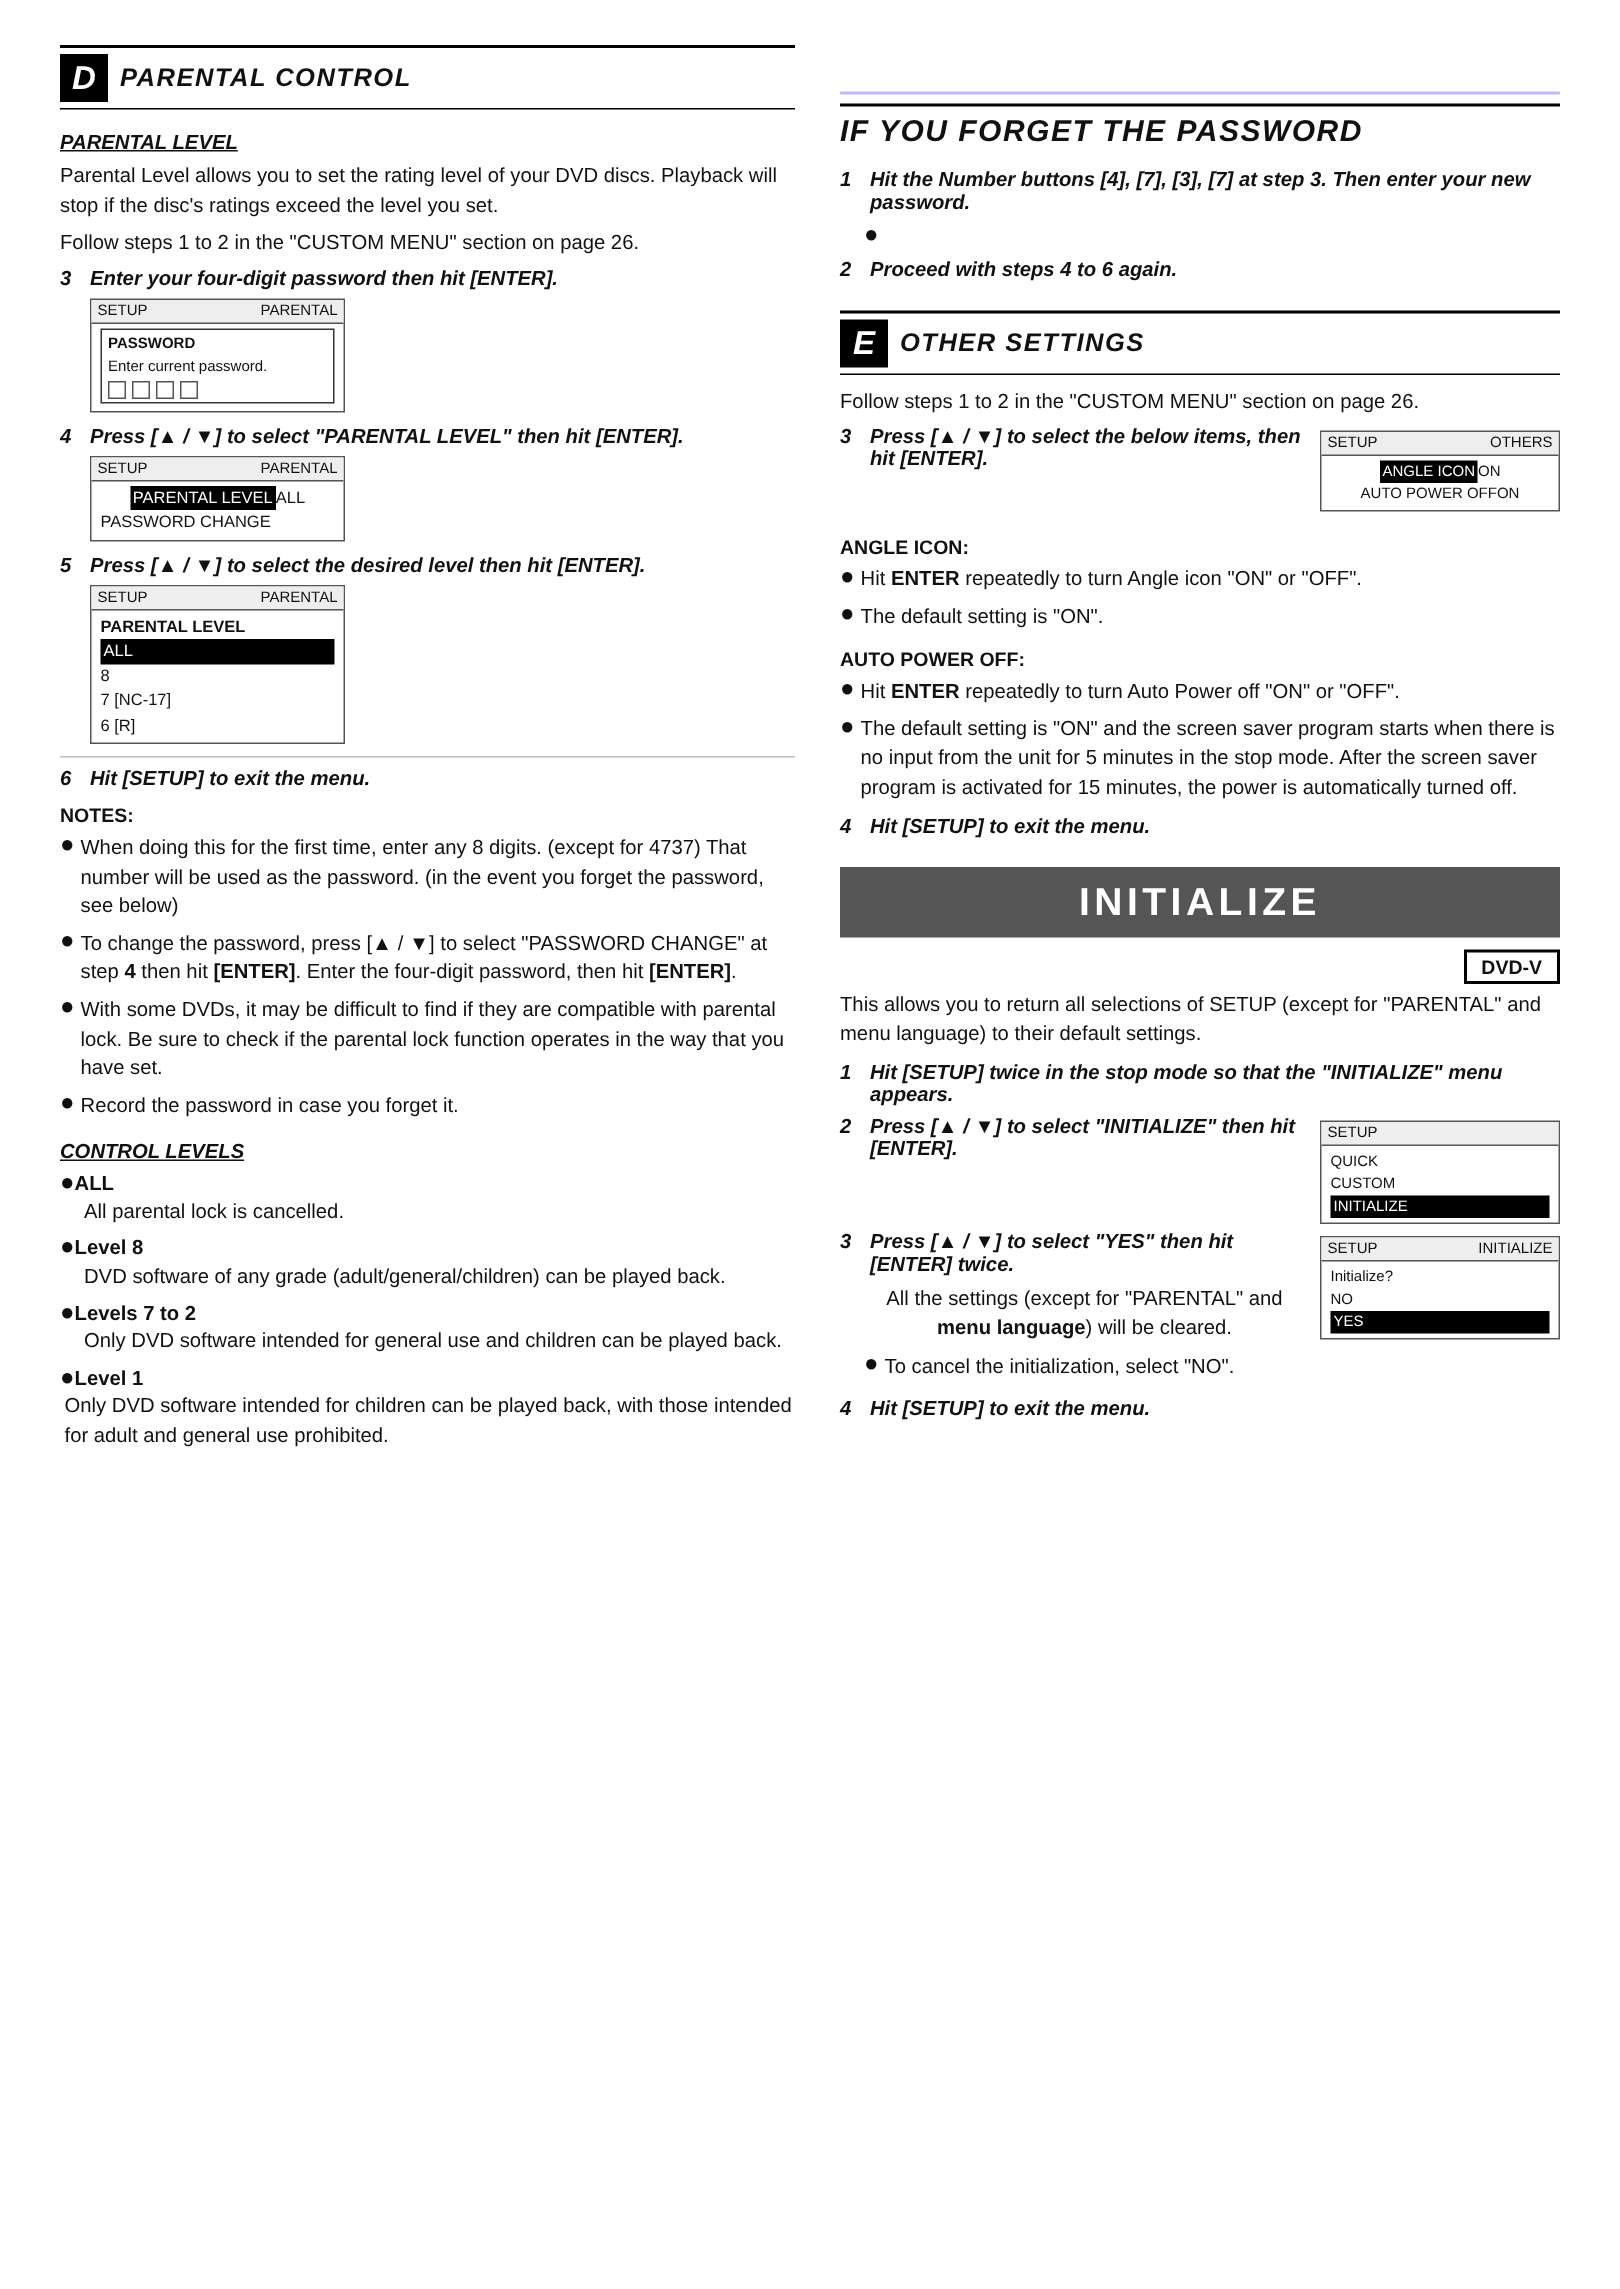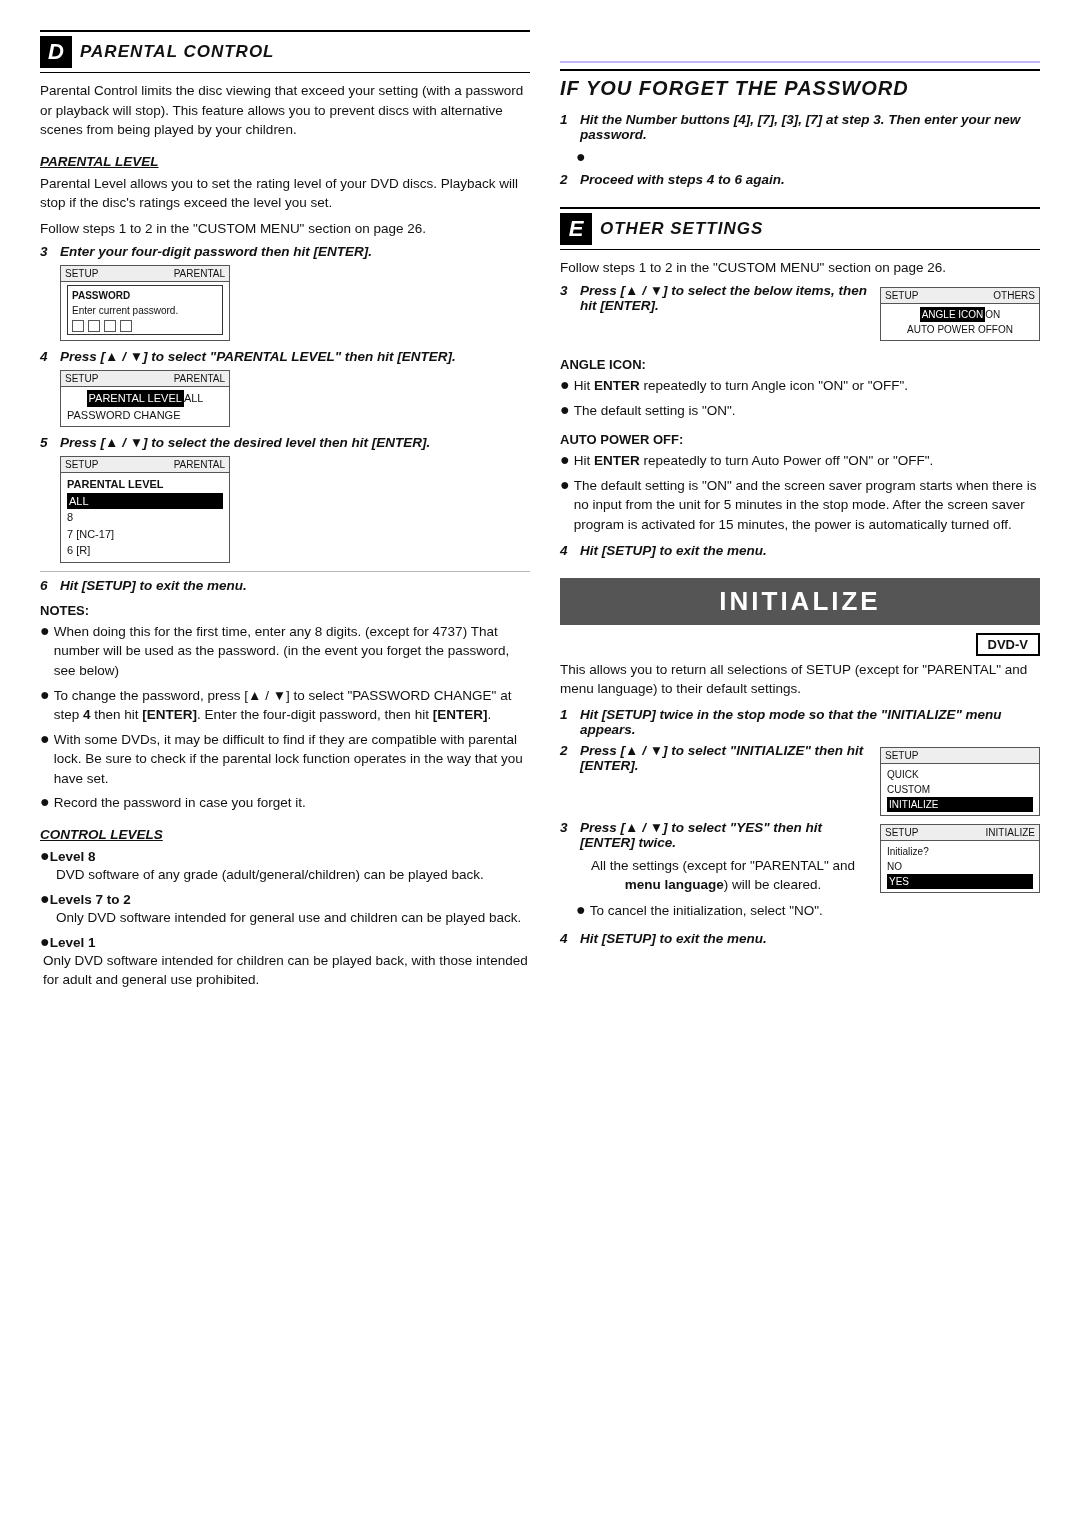--- a/index.html
+++ b/index.html
@@ -263,21 +263,20 @@
 
 <div class="page">
   <div class="two-col">
 
     <div class="col-left">
 
       <div class="section-d-header">
         <div class="section-letter-box">D</div>
         <span class="section-title">PARENTAL CONTROL</span>
       </div>
-      <p>Parental Control limits the disc viewing that exceed your setting (with a password or playback will stop). This feature allows you to prevent discs with alternative scenes from being played by your children.</p>
 
       <div class="subsection-header">PARENTAL LEVEL</div>
       <p>Parental Level allows you to set the rating level of your DVD discs. Playback will stop if the disc's ratings exceed the level you set.</p>
       <p><span>Follow steps 1 to 2 in the "CUSTOM MENU" section on page 26.</span></p>
 
       <div class="step">
         <span class="step-num">3</span>
         <div class="step-content bold-italic">Enter your four-digit password then hit [ENTER].</div>
       </div>
       <div class="screen-mock">
@@ -355,20 +354,24 @@
           <span>With some DVDs, it may be difficult to find if they are compatible with parental lock. Be sure to check if the parental lock function operates in the way that you have set.</span>
         </div>
         <div class="bullet-item">
           <span class="bullet-dot">●</span>
           <span>Record the password in case you forget it.</span>
         </div>
       </div>
 
       <div class="subsection-header">CONTROL LEVELS</div>
       <div class="level-item">
+        <span class="bullet-dot">●</span><span class="level-label">ALL</span>
+        <p style="margin-left:16px;">All parental lock is cancelled.</p>
+      </div>
+      <div class="level-item">
         <span class="bullet-dot">●</span><span class="level-label">Level 8</span>
         <p style="margin-left:16px;">DVD software of any grade (adult/general/children) can be played back.</p>
       </div>
       <div class="level-item">
         <span class="bullet-dot">●</span><span class="level-label">Levels 7 to 2</span>
         <p style="margin-left:16px;">Only DVD software intended for general use and children can be played back.</p>
       </div>
       <div class="level-item">
         <span class="bullet-dot">●</span><span class="level-label">Level 1</span>
         <p style="margin-left:3px;">Only DVD software intended for children can be played back, with those intended for adult and general use prohibited.</p>

